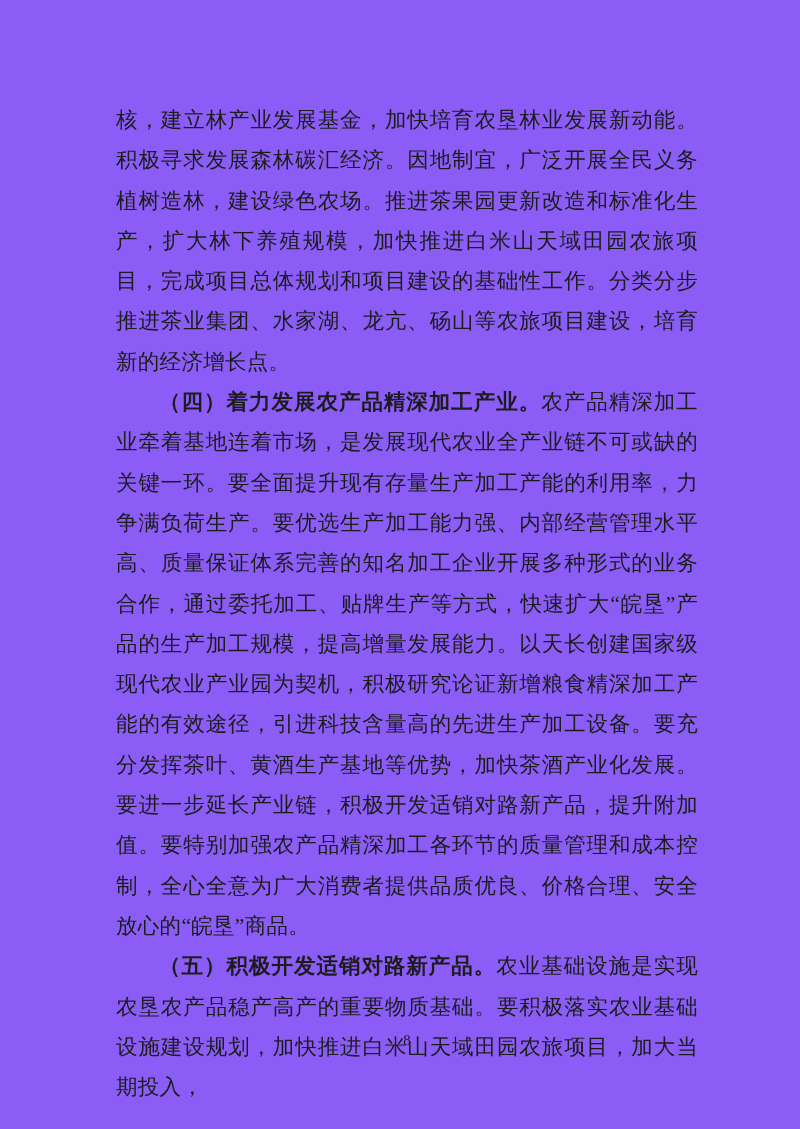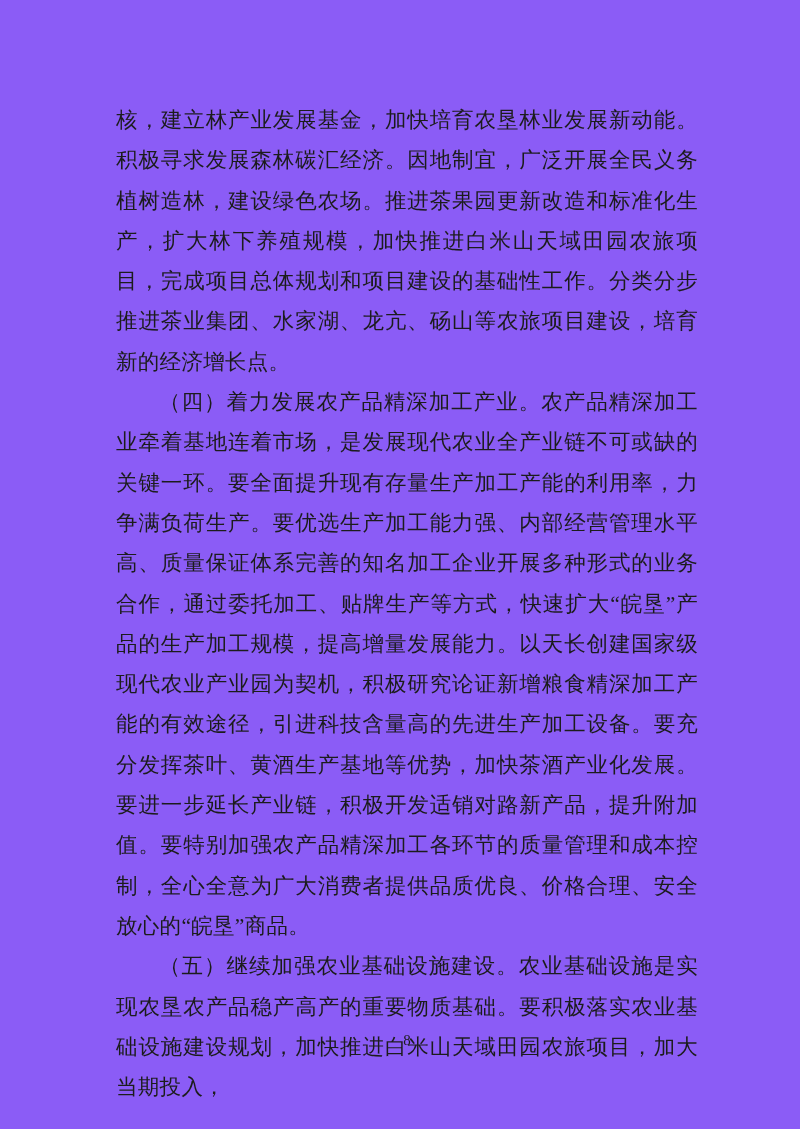--- a/index.html
+++ b/index.html
@@ -28,37 +28,37 @@
     letter-spacing: 0.3px;
   }
   p.para {
     margin: 0;
     padding: 0;
   }
   p.para.indent {
     text-indent: 2em;
   }
   .lead {
-    font-weight: 400;
+    font-weight: 700;
   }
   .page-number {
     position: absolute;
     left: 116px;
     top: 1030px;
     width: 582px;
     text-align: center;
     font-size: 15px;
     line-height: 20px;
     color: #1c1c1c;
     font-family: "Liberation Serif", serif;
   }
 </style>
 </head>
 <body>
 
 <div class="page">
   <div class="text-block">
     <p class="para"><span>核，建立林产业发展基金，加快培育农垦林业发展新动能。积极寻求发展森林碳汇经济。因地制宜，广泛开展全民义务植树造林，建设绿色农场。推进茶果园更新改造和标准化生产，扩大林下养殖规模，加快推进白米山天域田园农旅项目，完成项目总体规划和项目建设的基础性工作。分类分步推进茶业集团、水家湖、龙亢、砀山等农旅项目建设，培育新的经济增长点。</span></p>
     <p class="para indent"><span class="lead">（四）着力发展农产品精深加工产业。</span><span>农产品精深加工业牵着基地连着市场，是发展现代农业全产业链不可或缺的关键一环。要全面提升现有存量生产加工产能的利用率，力争满负荷生产。要优选生产加工能力强、内部经营管理水平高、质量保证体系完善的知名加工企业开展多种形式的业务合作，通过委托加工、贴牌生产等方式，快速扩大“皖垦”产品的生产加工规模，提高增量发展能力。以天长创建国家级现代农业产业园为契机，积极研究论证新增粮食精深加工产能的有效途径，引进科技含量高的先进生产加工设备。要充分发挥茶叶、黄酒生产基地等优势，加快茶酒产业化发展。要进一步延长产业链，积极开发适销对路新产品，提升附加值。要特别加强农产品精深加工各环节的质量管理和成本控制，全心全意为广大消费者提供品质优良、价格合理、安全放心的“皖垦”商品。</span></p>
-    <p class="para indent"><span class="lead">（五）继续加强农业基础设施建设。</span><span>农业基础设施是实现农垦农产品稳产高产的重要物质基础。要积极落实农业基础设施建设规划，加快推进白米山天域田园农旅项目，加大当期投入，</span></p>
+    <p class="para indent"><span class="lead">（五）积极开发适销对路新产品。</span><span>农业基础设施是实现农垦农产品稳产高产的重要物质基础。要积极落实农业基础设施建设规划，加快推进白米山天域田园农旅项目，加大当期投入，</span></p>
   </div>
   <div class="page-number">8</div>
 </div>
 
 </body></html>

